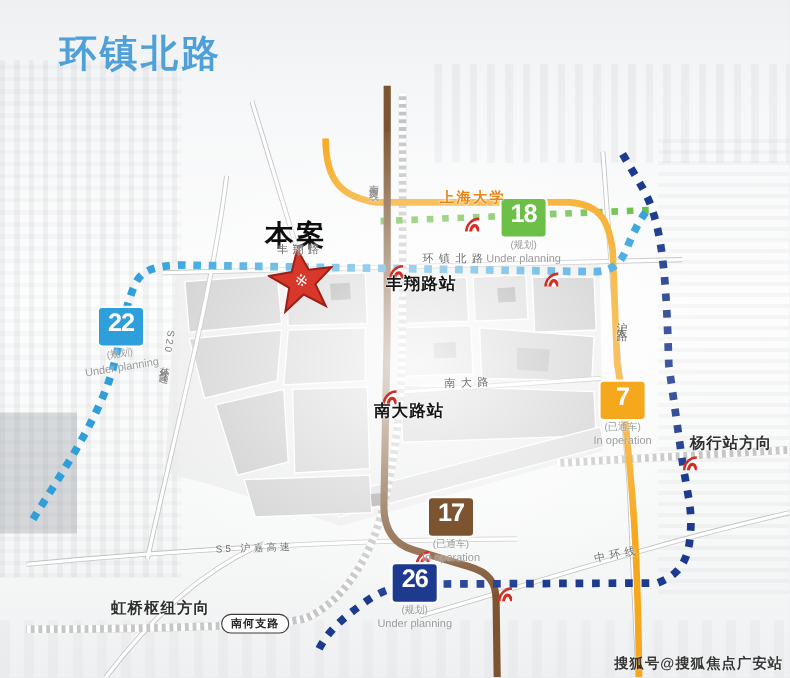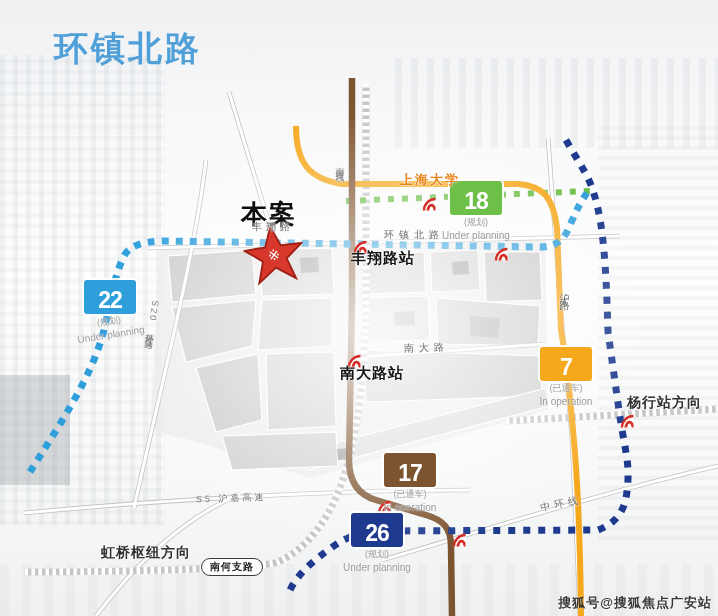--- a/index.html
+++ b/index.html
@@ -41,22 +41,22 @@
   .bencase{left:241px;top:197px;font-size:26px;font-weight:bold;color:#0e0e0e;letter-spacing:2px;}
   .univ{left:400px;top:171px;font-size:13px;font-weight:bold;color:#e8861c;letter-spacing:2px;}
   .dir{font-size:14px;font-weight:bold;color:#303030;letter-spacing:1px;}
   .pill{position:absolute;left:232px;top:567px;transform:translate(-50%,-50%);
         background:#fff;border:1.5px solid #3a3a3a;border-radius:10px;
         font-size:10px;color:#222;letter-spacing:1px;padding:1px 8px;font-weight:bold;text-align:right;}
   .watermark{position:absolute;right:6px;bottom:4px;font-size:13px;font-weight:bold;
         color:#242424;letter-spacing:1px;opacity:.9;text-shadow:0 0 2px rgba(255,255,255,.8);}
 
   
-  .badge{position:absolute;width:52px;height:34px;transform:translate(-50%,-50%);
-         display:flex;align-items:flex-end;justify-content:center;border-radius:3px;
+  .badge{position:absolute;width:40px;height:34px;transform:translate(-50%,-50%);
+         display:flex;align-items:flex-start;justify-content:center;border-radius:3px;
          box-shadow:0 0 0 2px rgba(255,255,255,.9);}
   .badge-num{color:#fff;font-size:23px;font-weight:bold;letter-spacing:-1px;}
   .badge-sub{position:absolute;top:36px;left:50%;transform:translateX(-50%);
          width:110px;text-align:center;color:#9b9b9b;line-height:1.3;text-shadow:0 0 2px #fff;}
   .sub-cn{font-size:9px;}
   .sub-en{font-size:10px;}
   .tilt .badge-sub{transform:translateX(-50%) rotate(-9deg);}
 
   
   .metro{position:absolute;width:27px;height:27px;transform:translate(-50%,-50%);}

